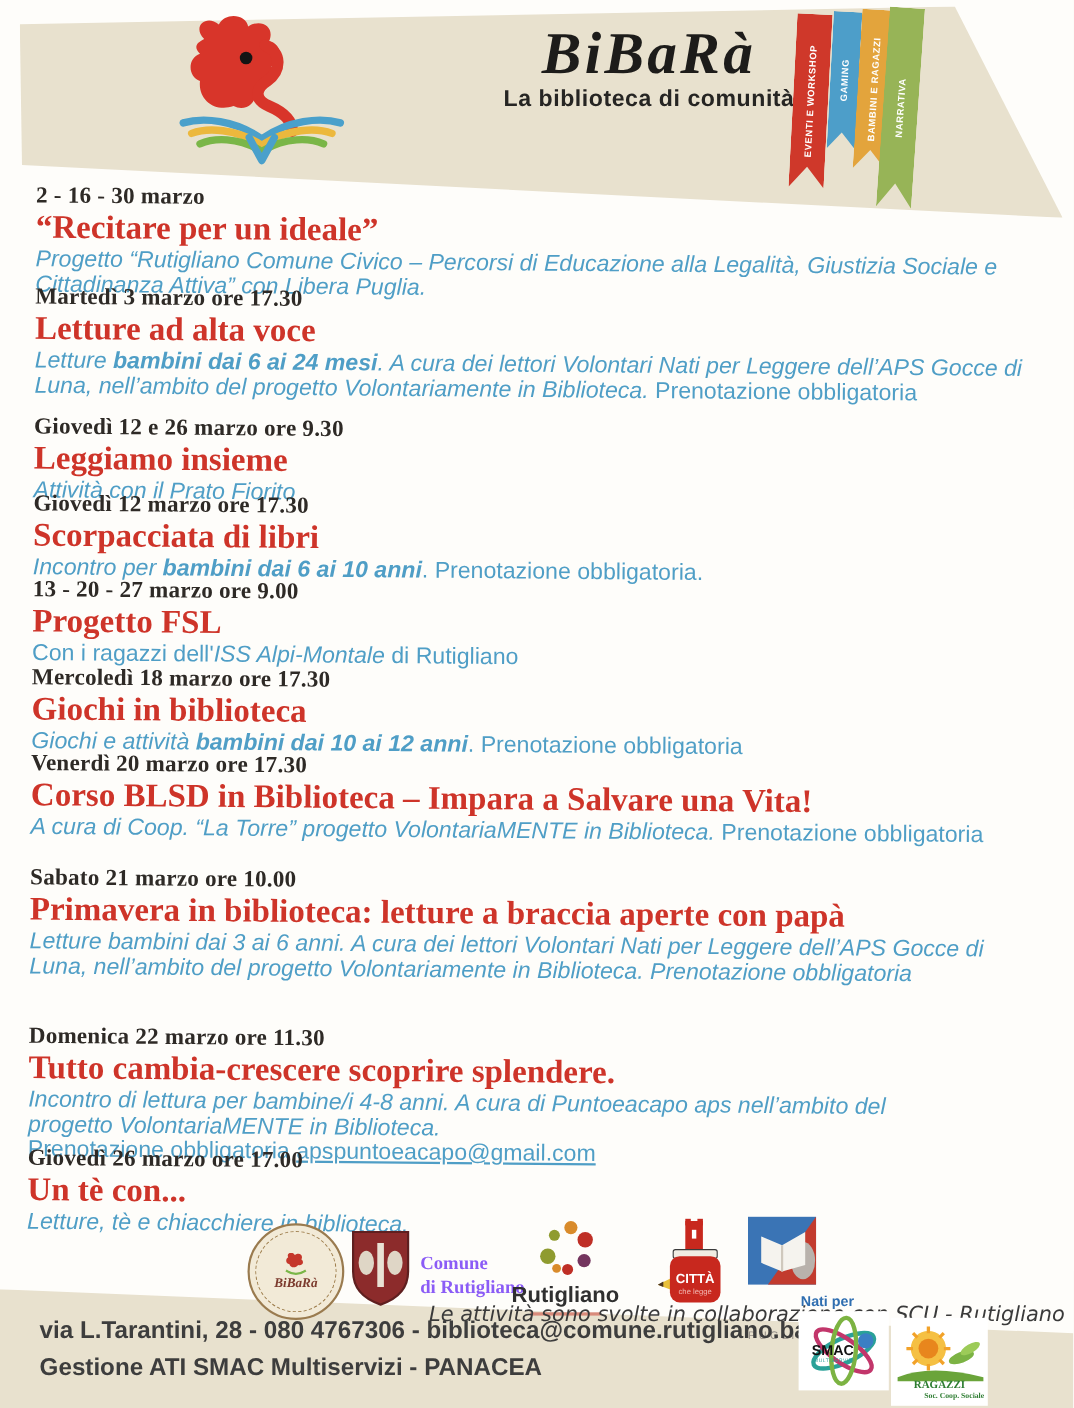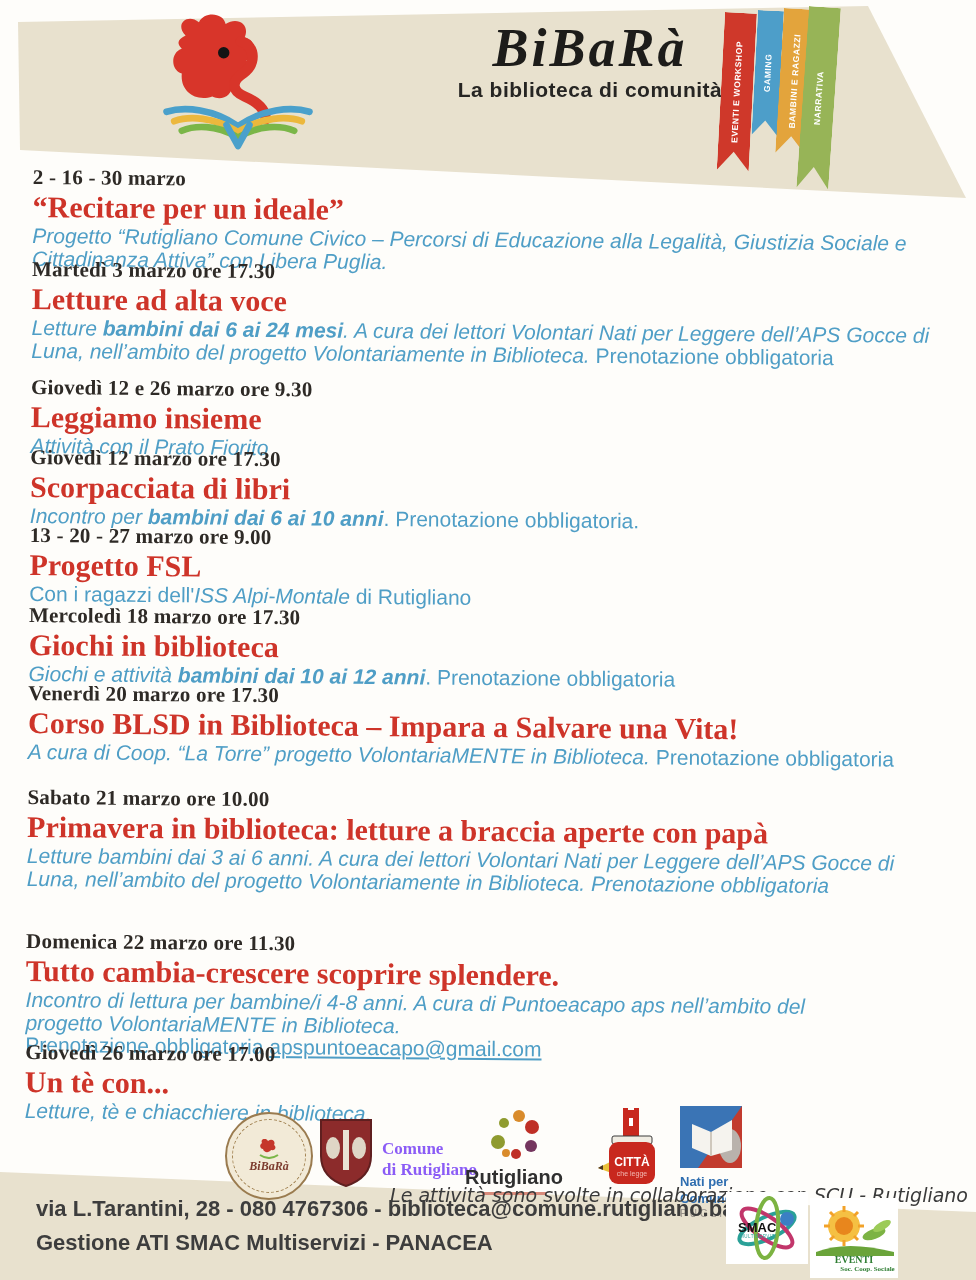--- a/index.html
+++ b/index.html
@@ -44,21 +44,21 @@
   .seal .inner{position:absolute;inset:5px;border:1px dashed #a08050;border-radius:50%;}
   .seal .sname{font:italic 700 12px "Liberation Serif",serif;color:#7c3b2e;}
   .crest{position:absolute;left:318px;top:1116px;}
   .crest-label{position:absolute;left:382px;top:1138px;font:700 17px "Liberation Serif",serif;
                color:#8b5cf6;line-height:21px;}
   .ruti{position:absolute;left:455px;top:1108px;width:118px;text-align:center;}
   .ruti .rname{font:700 20px "Liberation Sans",sans-serif;color:#2f2f2f;margin-top:2px;}
   .ruti .rsub{width:64px;height:3px;background:#d98b7b;margin:3px auto 0;}
   .citta{position:absolute;left:596px;top:1106px;}
   .nati{position:absolute;left:680px;top:1106px;width:110px;}
-  .nati .n1{font:700 13px "Liberation Sans",sans-serif;color:#2f6eb0;line-height:14px;margin-top:3px;}
+  .nati .n1{font:700 13px "Liberation Sans",sans-serif;color:#2f6eb0;line-height:14px;margin-top:3px;margin-left:48px;}
   .nati .n3{font:10px "Liberation Sans",sans-serif;color:#969089;letter-spacing:3px;margin-top:2px;}
   .collab{position:absolute;right:8px;top:1184px;font:italic 19px "DejaVu Sans",sans-serif;
           color:#3a3a3a;z-index:3;}
   
   .fband{position:absolute;left:0;top:0;width:976px;height:1280px;background:#e8e1ce;
          clip-path:polygon(0 1172px,976px 1212px,976px 1280px,0 1280px);z-index:1;}
   .ftext{position:absolute;left:36px;top:1192px;z-index:3;font:700 22px "Liberation Sans",sans-serif;
          color:#3d3d3d;line-height:34px;}
   .logobox{position:absolute;background:#fff;z-index:3;display:flex;flex-direction:column;
            align-items:center;justify-content:center;}
@@ -268,17 +268,17 @@
           <line x1="46" y1="22" x2="52" y2="22"></line>
         <line x1="18" y1="8" x2="22" y2="12"></line>
           <line x1="42" y1="32" x2="46" y2="36"></line>
         <line x1="46" y1="8" x2="42" y2="12"></line>
           <line x1="22" y1="32" x2="18" y2="36"></line>
       </g>
       <ellipse cx="62" cy="30" rx="12" ry="5" fill="#7cb344" transform="rotate(-20 62 30)"></ellipse>
       <ellipse cx="70" cy="22" rx="10" ry="4" fill="#9ccb58" transform="rotate(-30 70 22)"></ellipse>
       <path d="M4,48 Q34,36 82,48 L82,52 L4,52 Z" fill="#6aa43a"></path>
     </svg>
-    <div class="pan-name">EVENTI</div>
+    <div class="pan-name">RAGAZZI</div>
     <div class="pan-sub">Soc. Coop. Sociale</div>
   </div>
 
 </div>
 
 </body></html>

